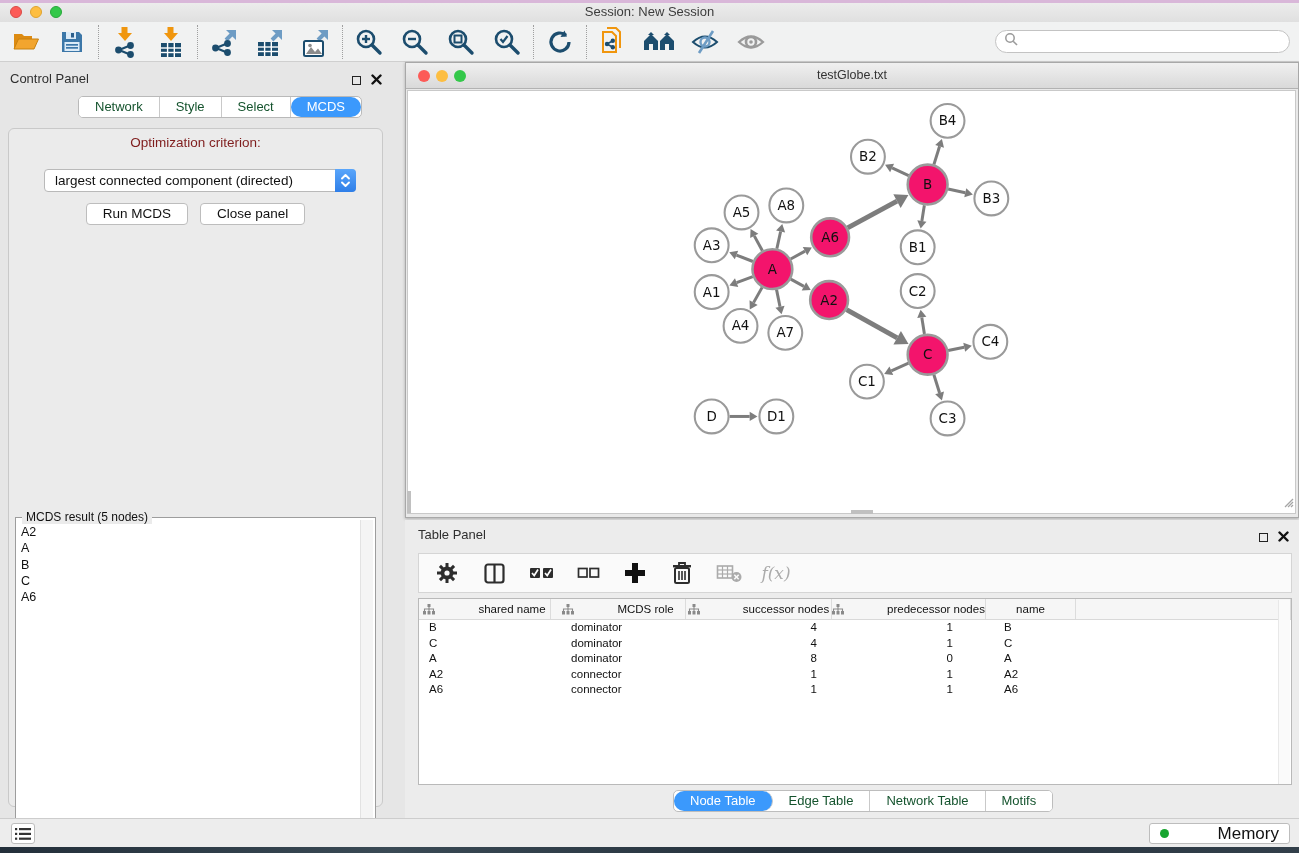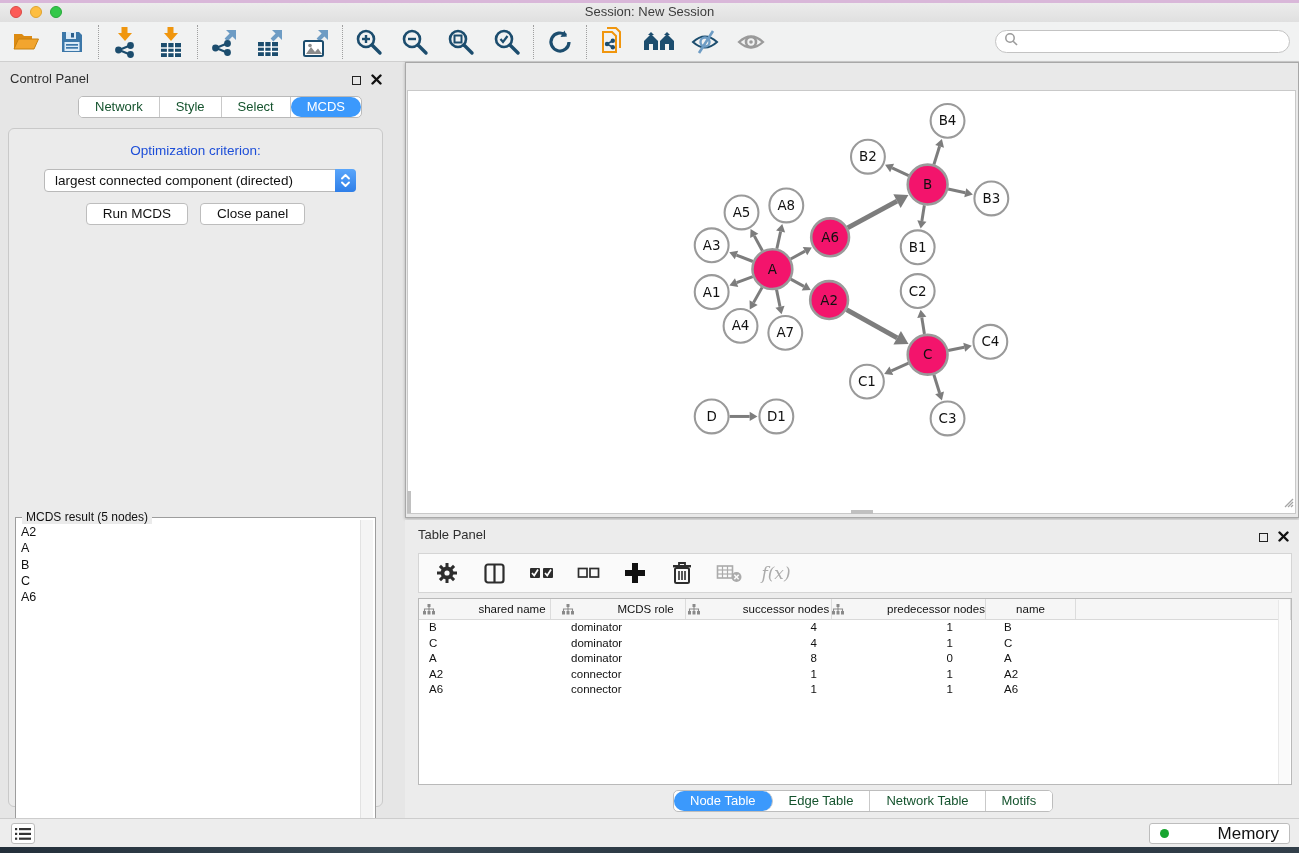--- a/index.html
+++ b/index.html
@@ -33,21 +33,21 @@
   .win-btns { position:absolute; right:8px; top:9px; display:flex; gap:10px; align-items:center; }
   .float-box { width:9px; height:9px; border:1.5px solid #222; background:transparent; }
   #cp-tabs { position:absolute; left:78px; top:34px; height:22px; display:flex;
     border:1px solid #b9b9b9; border-radius:5px; overflow:hidden; background:#fff; }
   .seg { padding:0 16px; font-size:13px; color:#14532d; line-height:20px; background:#fff;
     border-right:1px solid #c9c9c9; }
   .seg:last-child { border-right:none; }
   .seg.sel { background:#3b99fc; color:#fff;border-radius:10px; }
   #cp-body { position:absolute; left:8px; top:66px; width:375px; height:679px;
     background:#ebebeb; border:1px solid #c9c9c9; border-radius:6px; }
-  #opt-label { position:absolute; left:0; top:14px; width:100%; text-align:center; font-size:13.5px; color:#1d4ed8; }
+  #opt-label { position:absolute; left:0; top:6px; width:100%; text-align:center; font-size:13.5px; color:#7f1d1d; }
   #opt-select { position:absolute; left:35px; top:40px; width:312px; height:23px; background:#fff;
     border:1px solid #b9b9b9; border-radius:4px; display:flex; align-items:center; }
   #opt-select .val { flex:1; padding-left:10px; font-size:13.5px; color:#111; white-space:nowrap; }
   #opt-stepper { width:21px; height:23px; margin-right:-1px; border-radius:0 4px 4px 0;
     background:linear-gradient(#5aa6fb,#2e7ee8); display:flex; align-items:center; justify-content:center; }
   .cp-btn-row { position:absolute; left:0; top:74px; width:100%; display:flex; justify-content:center; gap:12px; }
   .mac-btn { height:22px; background:#fff; border:1px solid #bdbdbd; border-radius:4px;
     font-size:13.5px; color:#111; padding:0 16px; line-height:20px; }
   #mcds-box { position:absolute; left:6px; top:388px; width:361px; height:337px;
     background:#fff; border:1px solid #9d9d9d; }
@@ -340,20 +340,26 @@
         <div class="mcds-item">B</div>
         <div class="mcds-item">C</div>
         <div class="mcds-item">A6</div>
       </div>
       <div id="mcds-scroll"></div>
     </div>
   </div>
 </div>
 
 <div id="net-window" class="abs">
+  <div id="net-titlebar">
+    <span class="tl tl1"></span>
+    <span class="tl tl2"></span>
+    <span class="tl tl3"></span>
+    <div id="net-title">testGlobe.txt</div>
+  </div>
   <div id="net-canvas">
     <svg id="graph-svg" viewBox="0 0 889 424">
         <line x1="345.35035698573034" y1="186.4088817922656" x2="329.0766872753536" y2="192.54485561748962" stroke="#7d7d7d" stroke-width="3"></line>
         <polygon fill="#7d7d7d" points="321.77824844148205,195.29672599747397 327.4361491642091,188.19386323575847 330.7172253864981,196.89584799922076"></polygon>
         <line x1="345.4581150143549" y1="171.31138951384457" x2="328.93916750548993" y2="164.81213147756978" stroke="#7d7d7d" stroke-width="3"></line>
         <polygon fill="#7d7d7d" points="321.6807530822503,161.95636186842634 330.6416455417101,160.48499980217693 327.2366894692698,169.13926315296263"></polygon>
         <line x1="354.7197701091396" y1="197.3116594930951" x2="346.1195314797647" y2="212.6308345516691" stroke="#7d7d7d" stroke-width="3"></line>
         <polygon fill="#7d7d7d" points="342.3011603774451,219.43230807767586 342.0648068777222,210.35449793297857 350.1742560818072,214.90717117035962"></polygon>
         <line x1="354.96678911489033" y1="160.55183804995966" x2="346.8042881771876" y2="145.54336858386102" stroke="#7d7d7d" stroke-width="3"></line>
         <polygon fill="#7d7d7d" points="343.0776669912897,138.6911941452746 350.88923832326793,143.32172903072959 342.7193380311072,147.76500813699246"></polygon>

